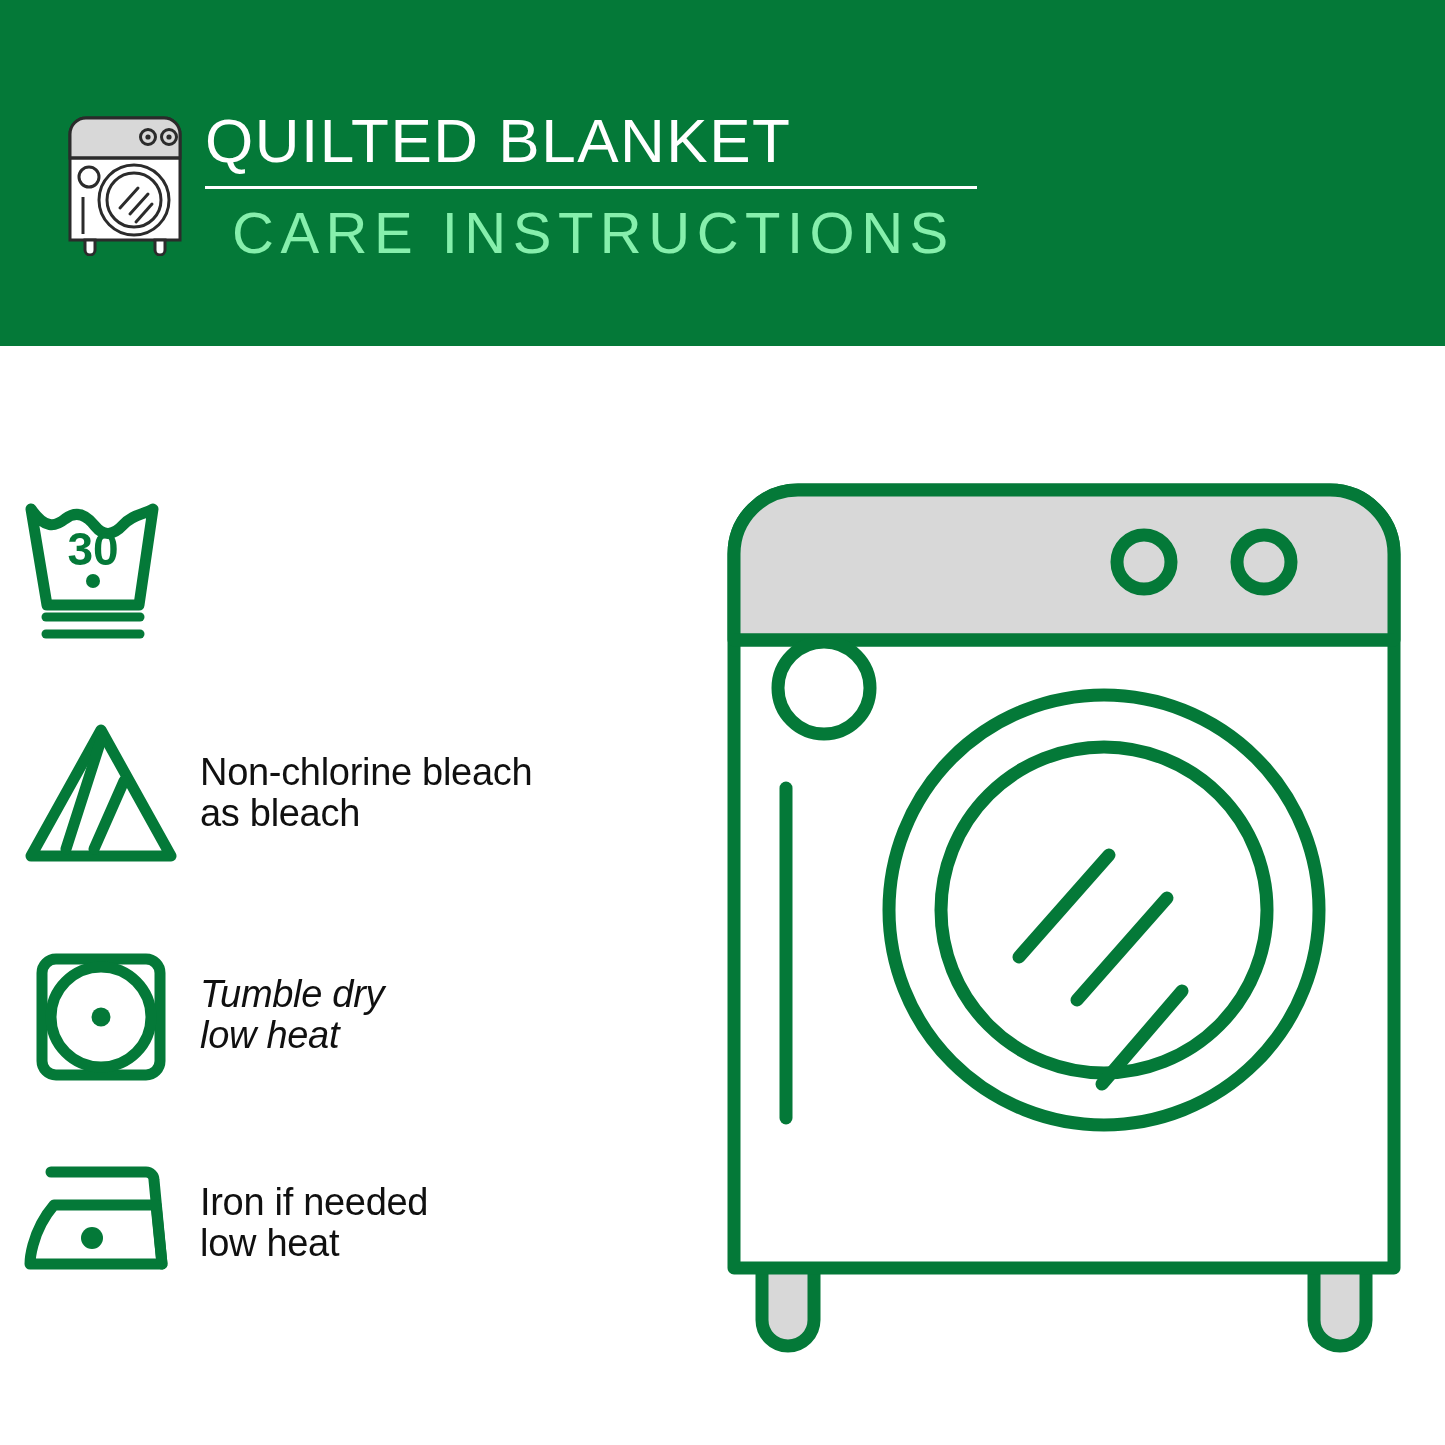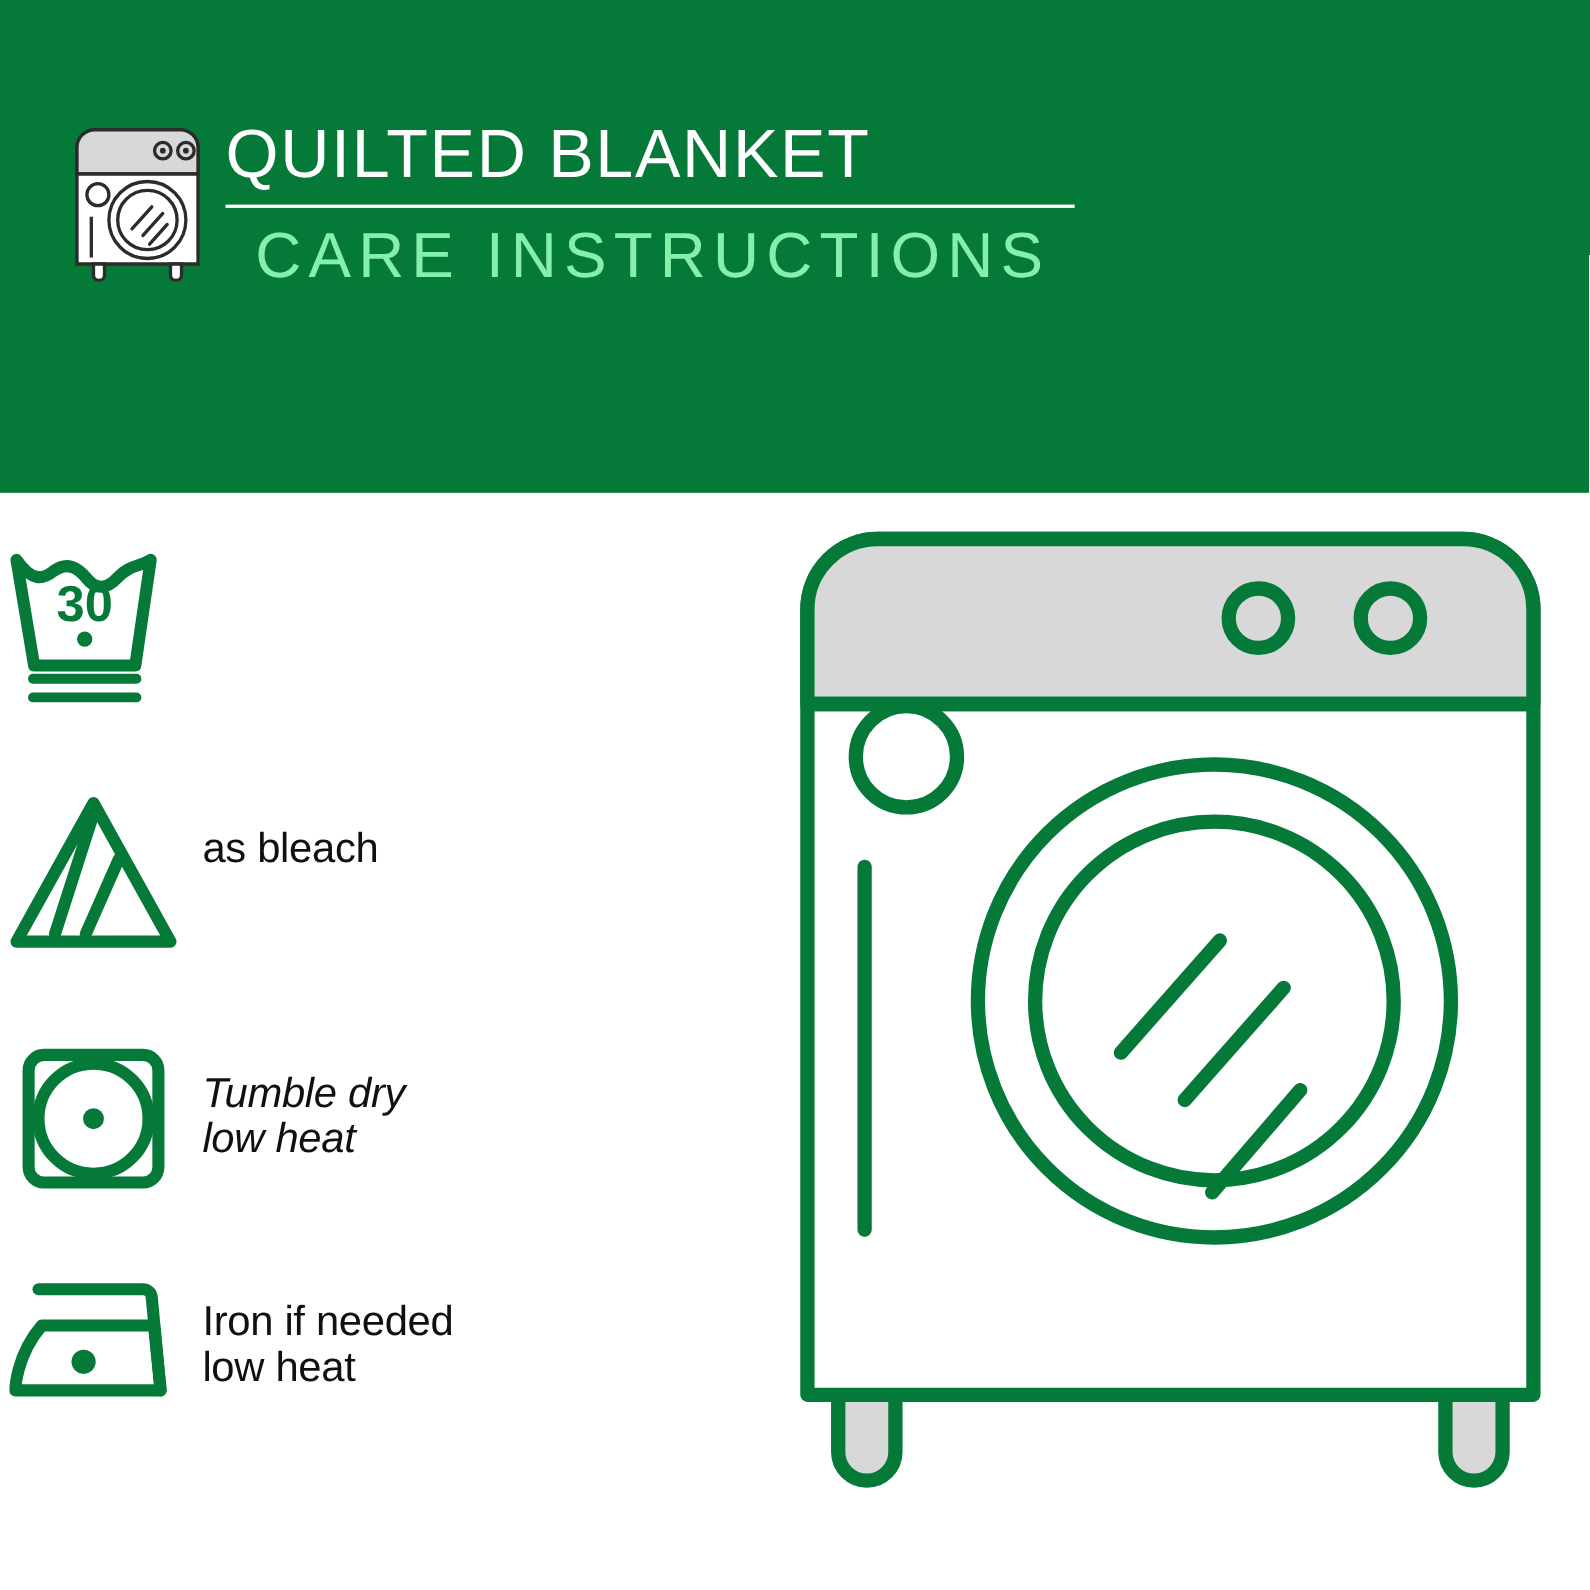--- a/index.html
+++ b/index.html
@@ -17,21 +17,21 @@
     background: #ffffff;
     overflow: hidden;
   }
 
   
   #header-band {
     position: absolute;
     left: 0;
     top: 0;
     width: 1445px;
-    height: 448px;
+    height: 346px;
     background: #047938;
   }
   #header-logo {
     position: absolute;
     left: 62px;
     top: 104px;
     width: 126px;
     height: 152px;
   }
   #header-titles {
@@ -70,21 +70,21 @@
   
   #care-list {
     position: absolute;
     left: 0;
     top: 346px;
     width: 700px;
     height: 1099px;
   }
   .care-row {
     position: absolute;
-    left: 0;
+    left: 16px;
     width: 700px;
     display: flex;
     align-items: flex-start;
   }
   .care-symbol {
     position: relative;
     width: 170px;
     flex: 0 0 170px;
     display: flex;
     justify-content: center;
@@ -189,20 +189,21 @@
 
     <div class="care-row" id="row-bleach">
       <div class="care-symbol">
         <svg viewBox="0 0 170 150" width="170" height="150" xmlns="http://www.w3.org/2000/svg">
           <path d="M85 12 L155 138 L15 138 Z" fill="none" stroke="#047938" stroke-width="11" stroke-linejoin="round"></path>
           <line x1="85" y1="22" x2="50" y2="131" stroke="#047938" stroke-width="11" stroke-linecap="round"></line>
           <line x1="108" y1="63" x2="78" y2="131" stroke="#047938" stroke-width="11" stroke-linecap="round"></line>
         </svg>
       </div>
       <div class="care-text">
+        <span class="ln">Non-chlorine bleach</span>
         <span class="ln">as bleach</span>
       </div>
     </div>
 
     <div class="care-row" id="row-dry">
       <div class="care-symbol">
         <svg viewBox="0 0 150 140" width="150" height="140" xmlns="http://www.w3.org/2000/svg">
           <rect x="16" y="12" width="118" height="116" rx="14" ry="14" fill="none" stroke="#047938" stroke-width="11"></rect>
           <circle cx="75" cy="70" r="50" fill="none" stroke="#047938" stroke-width="11"></circle>
           <circle cx="75" cy="70" r="9.5" fill="#047938"></circle>

